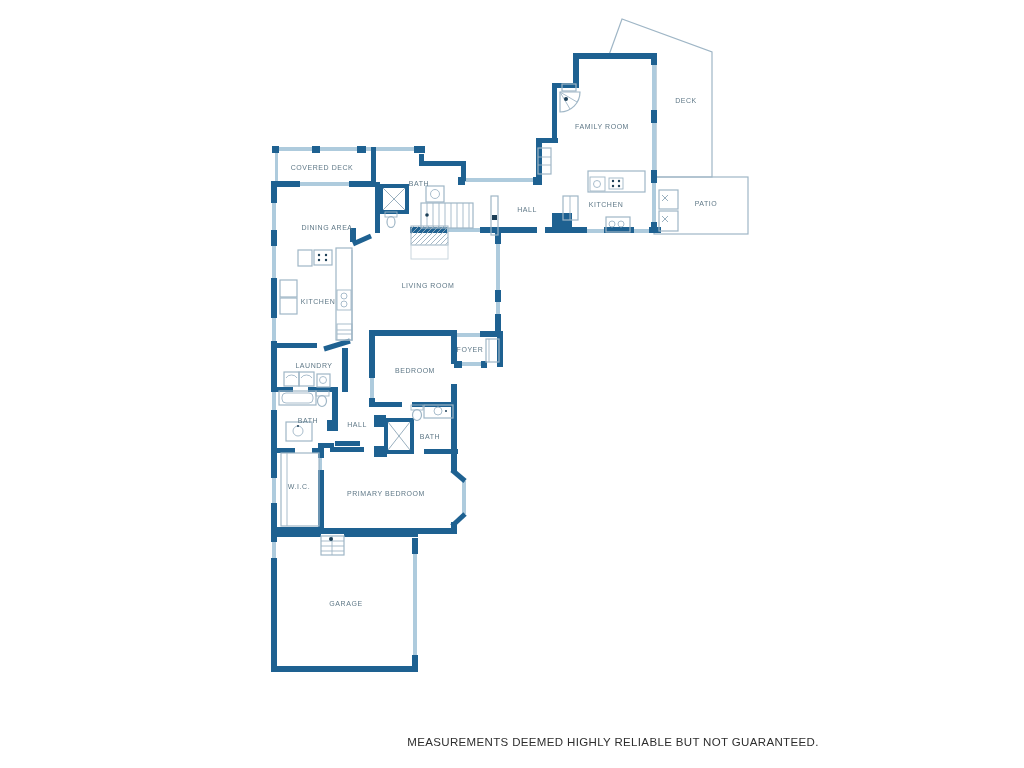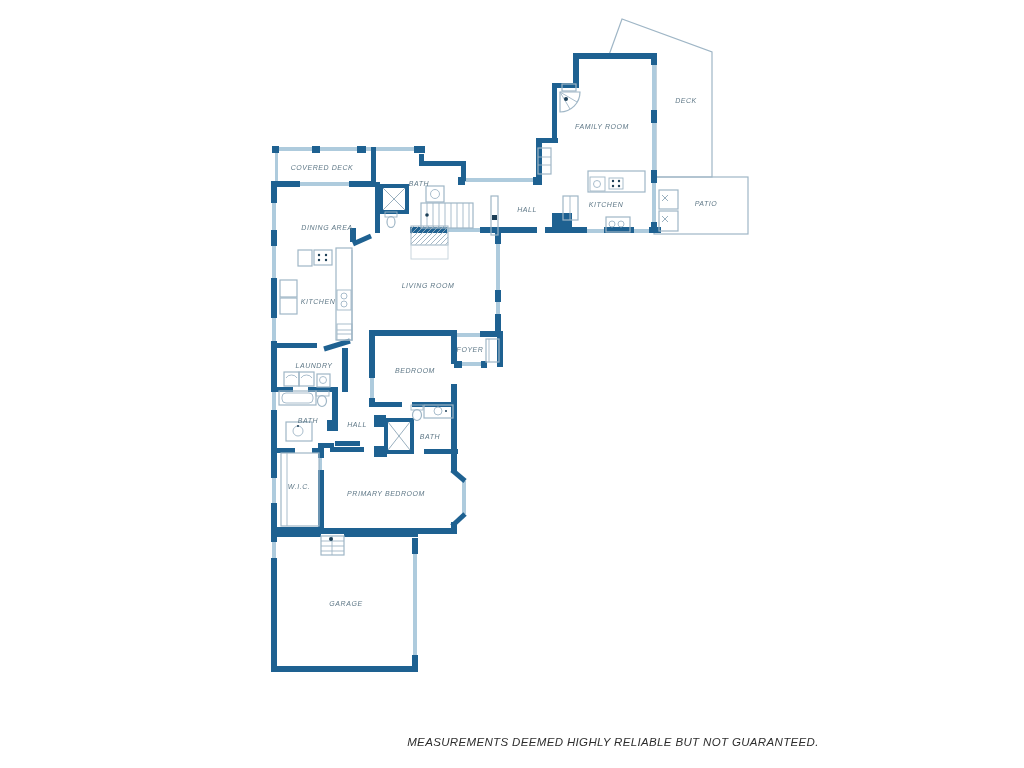--- a/index.html
+++ b/index.html
@@ -1,21 +1,21 @@
 <!DOCTYPE html>
 <html style="--wall: #1e6191; --window: #aecbdd; --fixture: #9fb6c6; --hatch: #9ab0bf; --label: #5f7887; --disclaimer: #2e2e2e;"><head>
 <meta charset="utf-8">
 <style>
   :root{
     --wall:#1e6191; --window:#aecbdd; --fixture:#9fb6c6; --hatch:#9ab0bf;
     --label:#5f7887; --disclaimer:#2e2e2e; --faint:#c9d6de; --bg:#ffffff;
   }
   html,body{margin:0;padding:0;background:var(--bg);}
   .canvas{position:relative;width:907px;height:768px;background:var(--bg);overflow:hidden;
-          font-family:"Liberation Sans",sans-serif;font-style:italic;}
+          font-family:"Liberation Sans",sans-serif;}
   svg{display:block;}
   .wall{fill:var(--wall);stroke:none;}
   .win{fill:var(--window);stroke:none;}
   .fx{fill:none;stroke:var(--fixture);stroke-width:1.2;}
   .fxthin{fill:none;stroke:var(--fixture);stroke-width:0.9;}
   .faint{fill:none;stroke:var(--faint);stroke-width:1;}
   .xline{stroke:var(--hatch);stroke-width:1;}
   .shower{fill:#ffffff;stroke:var(--wall);stroke-width:4;}
   .diag{stroke:var(--wall);stroke-width:5;}
   .dot{fill:#1c3f57;}

